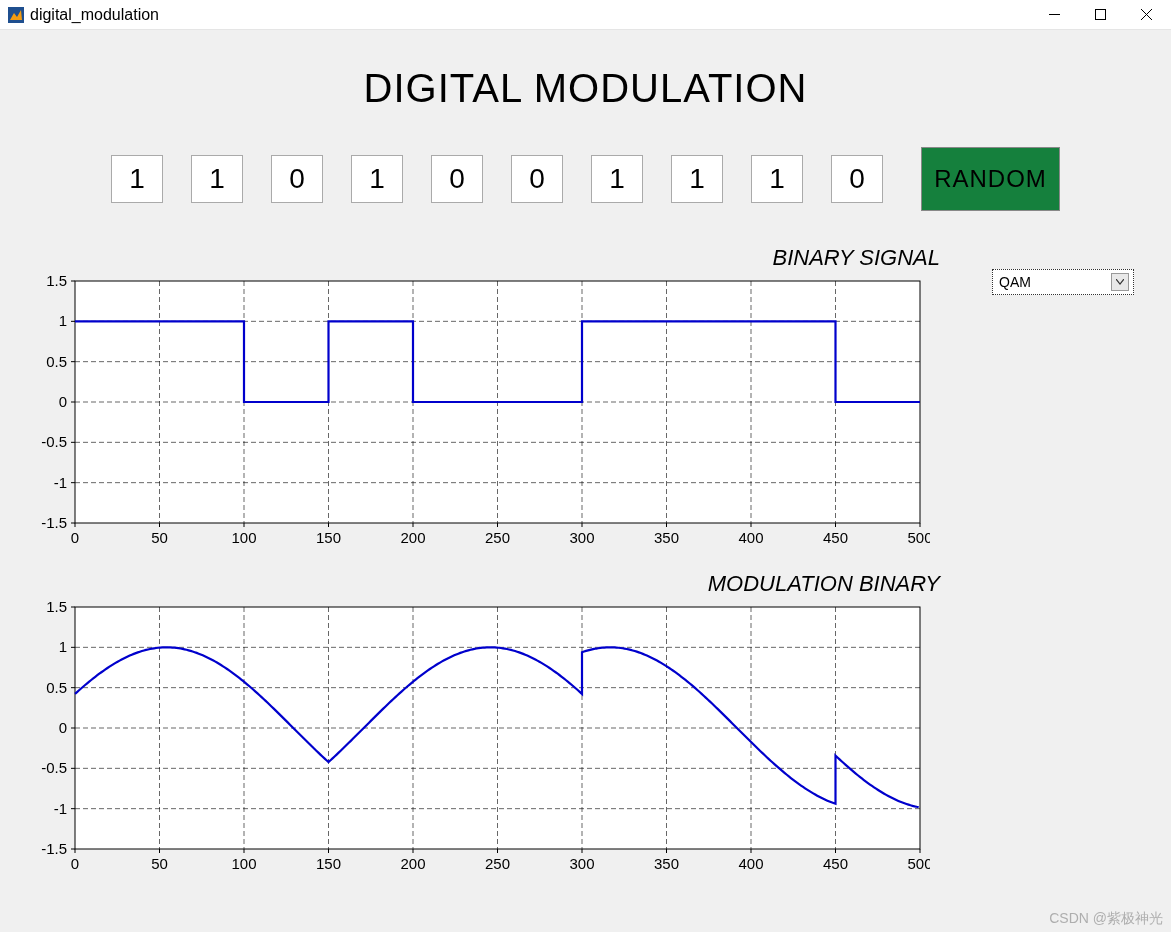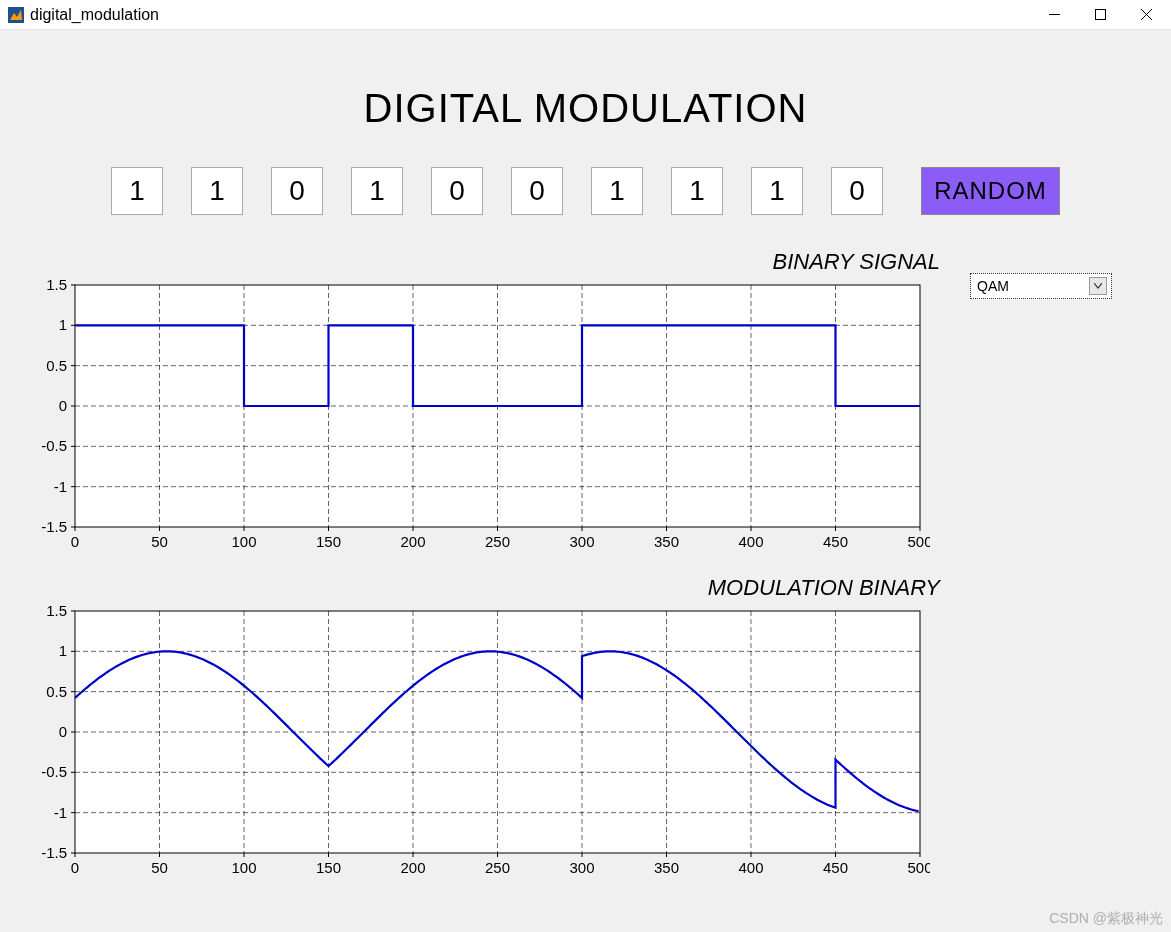--- a/index.html
+++ b/index.html
@@ -44,44 +44,44 @@
     padding: 0;
   }
 
   .main-title {
     text-align: center;
     font-size: 40px;
     font-family: Arial, sans-serif;
     font-weight: 400;
     letter-spacing: 1px;
     color: #000;
-    padding-top: 56px;
+    padding-top: 36px;
     padding-bottom: 30px;
   }
 
   .bitrow {
     display: flex;
     justify-content: center;
     align-items: center;
     gap: 28px;
     margin: 6px 0 28px 0;
   }
   .bitbox {
     width: 52px; height: 48px;
     background: #fff;
     border: 1px solid #aaa;
     display: flex; align-items: center; justify-content: center;
     font-size: 28px;
     font-family: Arial, sans-serif;
     color: #000;
   }
   .random-btn {
-    height: 48px;
+    height: 64px;
     padding: 0 12px;
-    background: #8b5cf6;
+    background: #15803d;
     border: 1px solid #888;
     font-size: 24px;
     font-family: Arial, sans-serif;
     letter-spacing: 1px;
     display: flex; align-items: center; justify-content: center;
     cursor: pointer;
     margin-left: 10px;
   }
 
   .plots-area {
@@ -111,20 +111,21 @@
   .dropdown {
     background: #fff;
     border: 1px dotted #333;
     font-size: 14px;
     font-family: Arial, sans-serif;
     padding: 2px 4px 2px 6px;
     width: 142px;
     height: 26px;
     display: flex; align-items: center; justify-content: space-between;
     cursor: pointer;
+    margin-left: 22px;
   }
   .dropdown .arrowbox {
     width: 18px; height: 18px;
     background: #e8e8e8;
     border: 1px solid #999;
     display: flex; align-items: center; justify-content: center;
     font-size: 10px;
   }
 
   .watermark {

